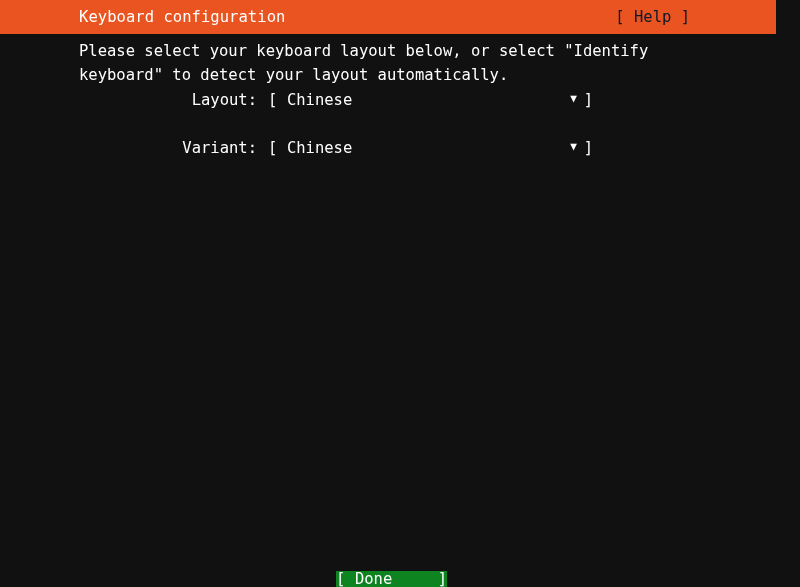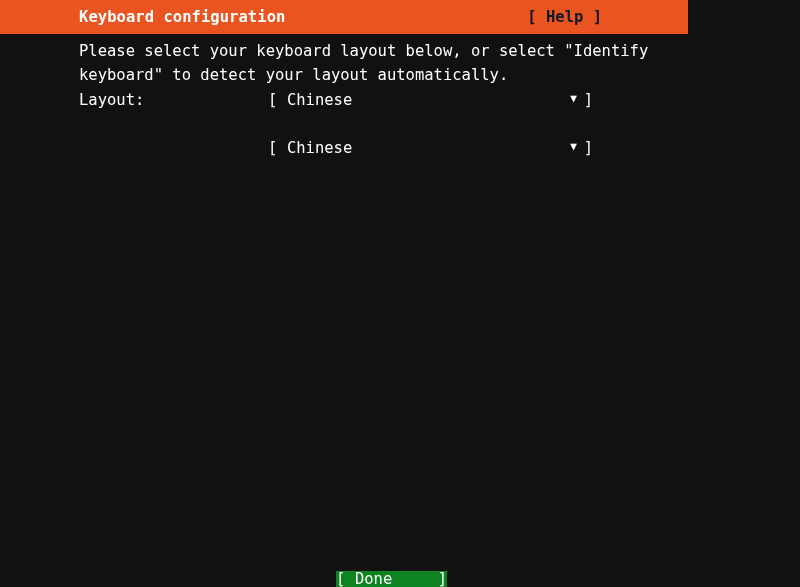--- a/index.html
+++ b/index.html
@@ -23,28 +23,27 @@
     width: 800px;
     height: 587px;
     background: #111111;
   }
 
   
   .header {
     position: absolute;
     left: 0;
     top: 0;
-    width: 688px;
+    width: 776px;
     height: 34px;
     background: #e95420;
     display: flex;
     align-items: center;
     box-sizing: border-box;
     padding: 0 86px 0 79px;
-    font-weight: bold;
   }
   .header-title {
     color: #ffffff;
     white-space: pre;
     letter-spacing: 0.05px;
   }
   .header-spacer { flex: 1 1 auto; }
   .header-help {
     color: #0f172a;
     white-space: pre;
@@ -77,21 +76,21 @@
     align-items: center;
     white-space: pre;
   }
   .row-layout  { top: 54px; }
   .row-variant { top: 102px; }
 
   .row-label {
     position: absolute;
     left: 79px;
     width: 178px;
-    text-align: left;
+    text-align: right;
     white-space: pre;
     color: #ffffff;
   }
   .dropdown {
     position: absolute;
     left: 268px;
     width: 325px;
     height: 24px;
     display: flex;
     align-items: center;
@@ -179,20 +178,21 @@
       <span class="dropdown">
         <span class="bracket-open">[</span>
         <span class="dropdown-value" style="padding-left:9.6px">Chinese</span>
         <span class="dropdown-gap"></span>
         <span class="caret">▼</span>
         <span class="bracket-close" style="padding-left:5px">]</span>
       </span>
     </div>
 
     <div class="form-row row-variant">
+      <span class="row-label">Variant:</span>
       <span class="dropdown">
         <span class="bracket-open">[</span>
         <span class="dropdown-value" style="padding-left:9.6px">Chinese</span>
         <span class="dropdown-gap"></span>
         <span class="caret">▼</span>
         <span class="bracket-close" style="padding-left:5px">]</span>
       </span>
     </div>
 
 

